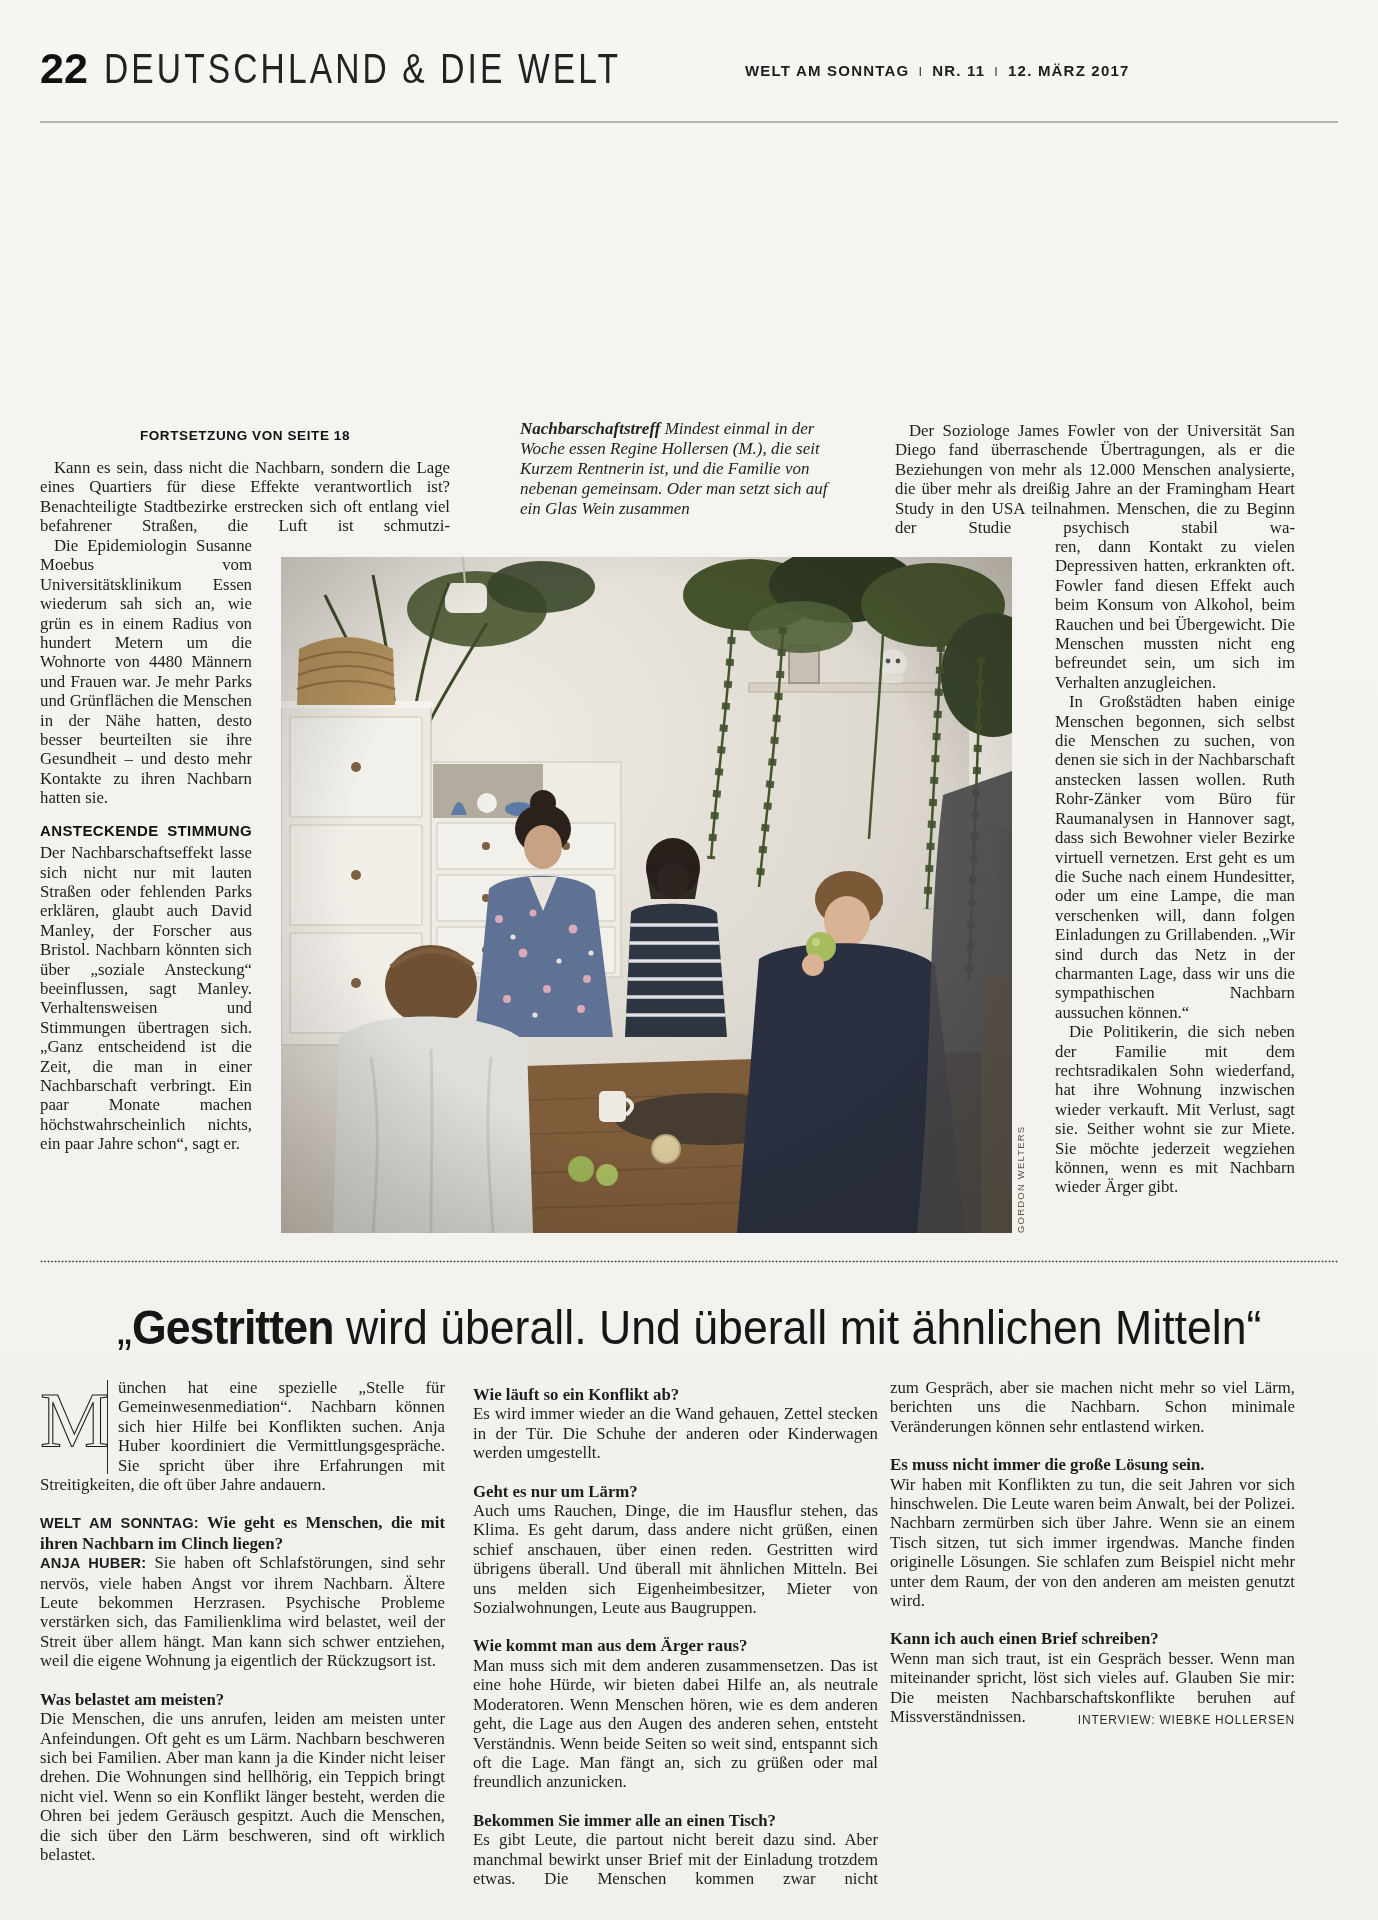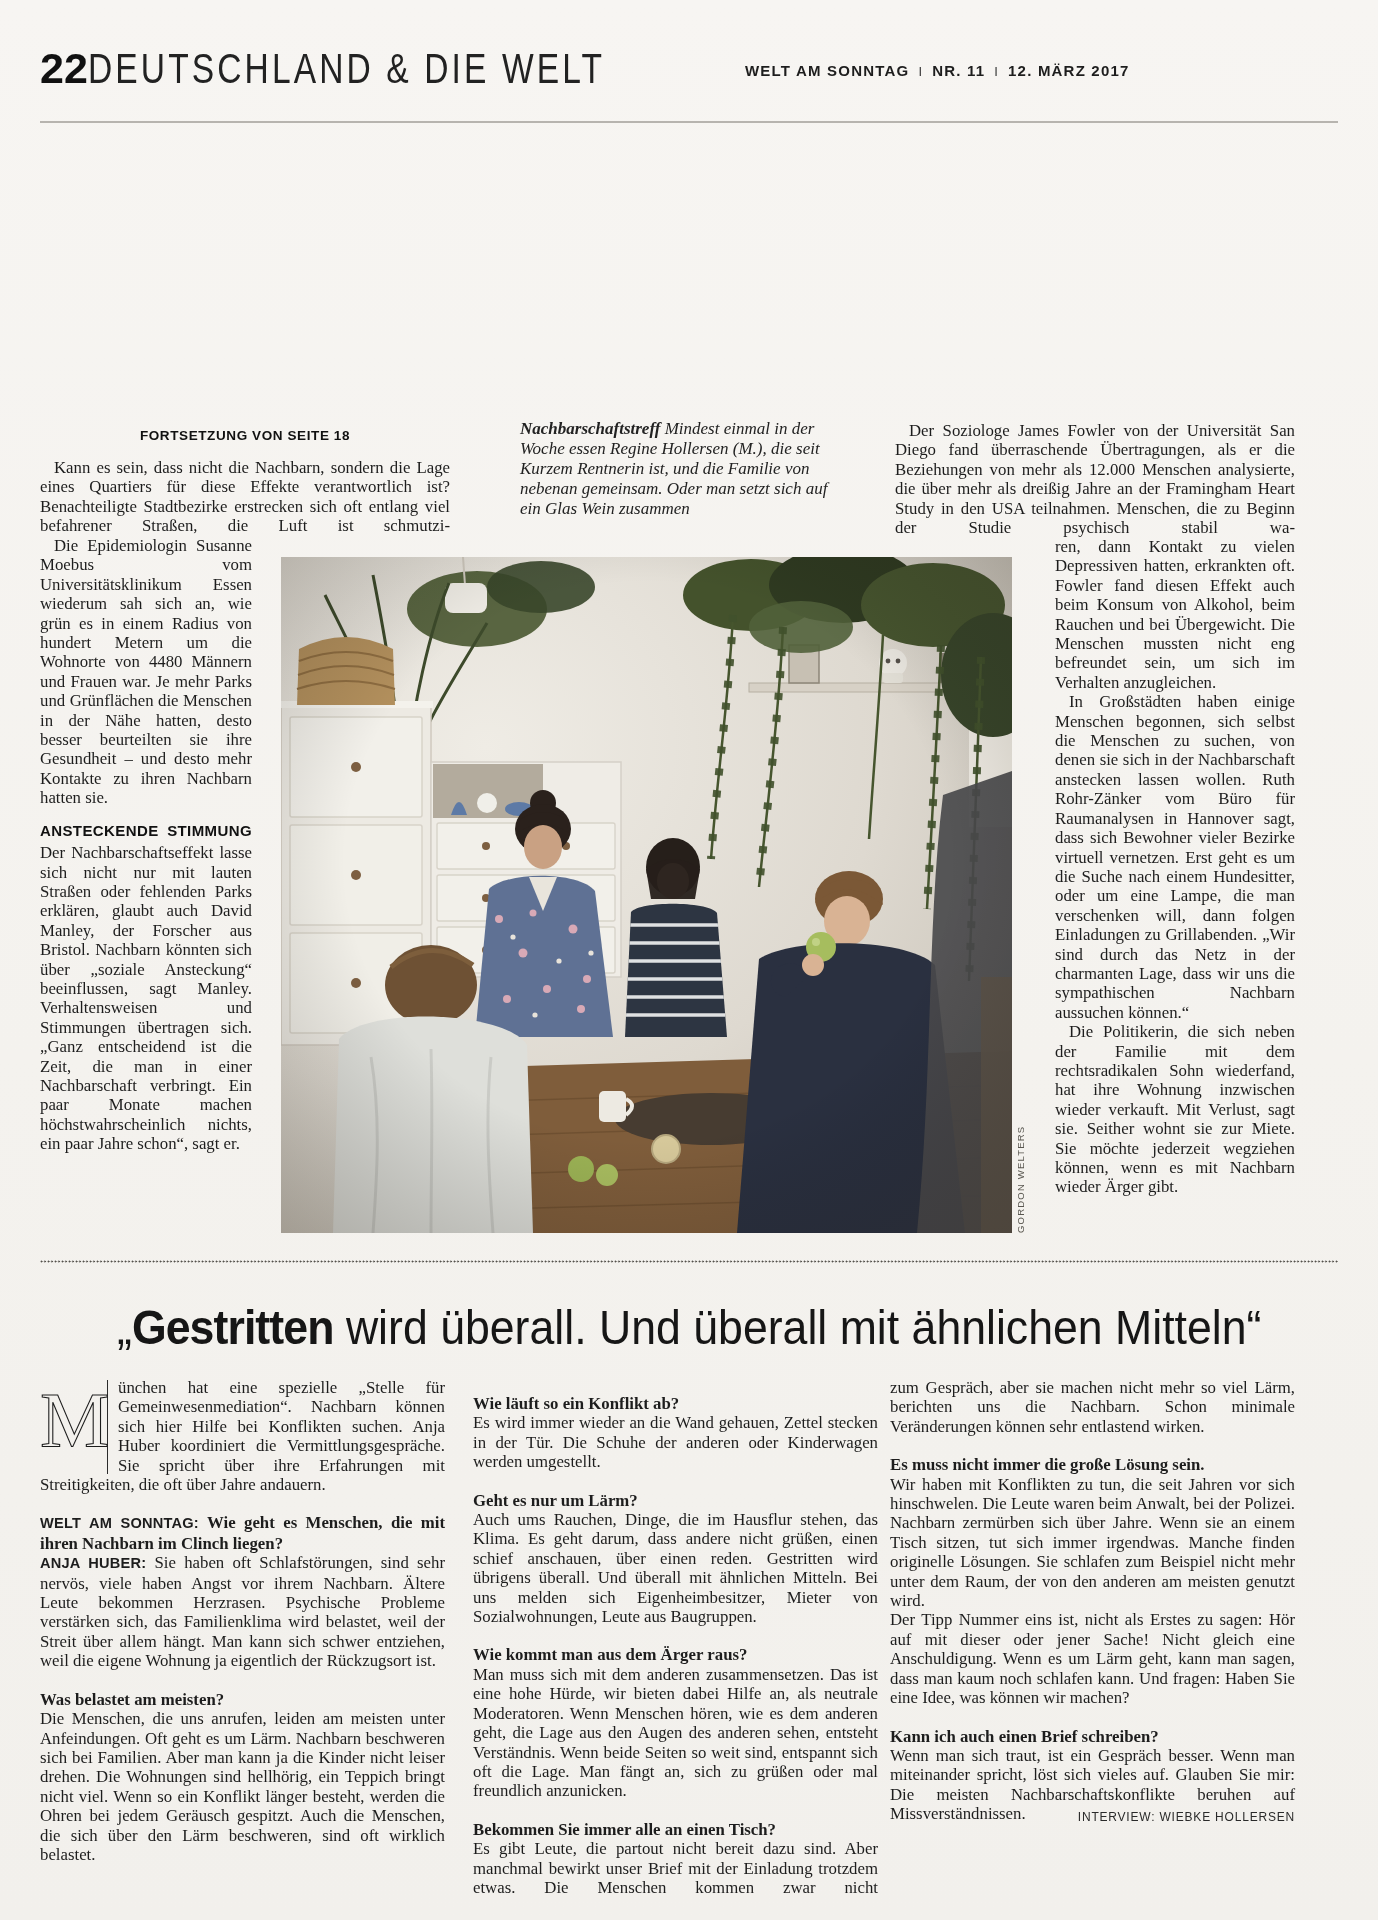--- a/index.html
+++ b/index.html
@@ -4,21 +4,21 @@
 <style>
   html,body{margin:0;padding:0;}
   body{
     width:1378px;height:1920px;position:relative;overflow:hidden;
     background:linear-gradient(180deg,#f7f5f2 0%,#f4f2ee 55%,#f2f0ec 100%);
     font-family:"Liberation Serif",serif;color:#1c1c1c;
   }
   .abs{position:absolute;}
 
   
-  .hdr-left{left:40px;top:44px;display:flex;align-items:flex-end;}
+  .hdr-left{left:40px;top:44px;display:flex;align-items:flex-end;gap:16px;}
   .page-num{font-family:"Liberation Sans",sans-serif;font-weight:800;font-size:43px;letter-spacing:0;color:#111;}
   .section-title{font-family:"Liberation Sans",sans-serif;font-weight:400;font-size:43px;letter-spacing:4px;color:#222;
     display:inline-block;transform:scaleX(0.78);transform-origin:left bottom;white-space:nowrap;}
   .masthead{left:745px;top:62px;font-family:"Liberation Sans",sans-serif;font-weight:700;font-size:15px;
     letter-spacing:1.2px;color:#1d1d1d;white-space:nowrap;}
   .msep{font-weight:400;color:#3a3a3a;padding:0 9px;font-size:13px;}
   .hdr-rule{left:40px;top:121px;width:1298px;height:2px;background:#b7b4af;}
 
   
   .bodytext{font-size:16.8px;line-height:19.4px;text-align:justify;color:#1d1d1d;hyphens:auto;overflow-wrap:break-word;}
@@ -50,21 +50,21 @@
     background-size:3.5px 3px;background-repeat:repeat-x;}
   .headline{left:40px;top:1301px;width:1298px;text-align:center;font-family:"Liberation Sans",sans-serif;
     font-size:48px;line-height:54px;font-weight:400;color:#161616;white-space:nowrap;}
   .headline .hl-inner{display:inline-block;transform:scaleX(0.93);}
   .headline .hl-lead{font-weight:800;letter-spacing:-1px;}
   .headline .hl-open{font-weight:400;}
 
   
   .qa-col{top:1378px;width:405px;}
   .qa-col .q{font-weight:700;margin-top:19px;}
-  .qa-col .q:first-child{margin-top:16px;}
+  .qa-col .q:first-child{margin-top:7px;}
   .prefix{font-family:"Liberation Sans",sans-serif;font-weight:700;font-size:14.6px;letter-spacing:0.2px;}
   .dropcap{float:left;font-family:"Liberation Serif",serif;font-size:78px;line-height:64px;height:86px;width:58px;
     padding:8px 9px 0 0;border-right:1.2px solid #2b2b2b;margin:2px 10px 0 0;text-align:center;color:#1b1b1b;}
   @supports (-webkit-text-stroke:1px black){
     .dropcap{color:transparent;-webkit-text-stroke:1.1px #1b1b1b;}
   }
   .credit{float:right;font-family:"Liberation Sans",sans-serif;font-weight:400;font-size:12px;
     letter-spacing:0.8px;color:#2a2a2a;margin-top:4px;}
 </style>
 </head>
@@ -311,19 +311,18 @@
   <p class="q">Wie kommt man aus dem Ärger raus?</p>
   <p class="a">Man muss sich mit dem anderen zusammensetzen. Das ist eine hohe Hürde, wir bieten dabei Hilfe an, als neutrale Moderatoren. Wenn Menschen hören, wie es dem anderen geht, die Lage aus den Augen des anderen sehen, entsteht Verständnis. Wenn beide Seiten so weit sind, entspannt sich oft die Lage. Man fängt an, sich zu grüßen oder mal freundlich anzunicken.</p>
   <p class="q">Bekommen Sie immer alle an einen Tisch?</p>
   <p class="a force-last">Es gibt Leute, die partout nicht bereit dazu sind. Aber manchmal bewirkt unser Brief mit der Einladung trotzdem etwas. Die Menschen kommen zwar nicht</p>
 </div>
 
 <div class="abs qa-col bodytext" style="left:890px;">
   <p class="a">zum Gespräch, aber sie machen nicht mehr so viel Lärm, berichten uns die Nachbarn. Schon minimale Veränderungen können sehr entlastend wirken.</p>
   <p class="q">Es muss nicht immer die große Lösung sein.</p>
   <p class="a">Wir haben mit Konflikten zu tun, die seit Jahren vor sich hinschwelen. Die Leute waren beim Anwalt, bei der Polizei. Nachbarn zermürben sich über Jahre. Wenn sie an einem Tisch sitzen, tut sich immer irgendwas. Manche finden originelle Lösungen. Sie schlafen zum Beispiel nicht mehr unter dem Raum, der von den anderen am meisten genutzt wird.</p>
-  <p class="a">Der Tipp Nummer eins ist, nicht als Erstes zu sagen: Hör auf mit dieser oder jener Sache! Nicht gleich eine Anschuldigung. Wenn es um Lärm geht, kann man sagen, dass man kaum noch schlafen kann. Und fragen: Haben Sie eine Idee, was können wir machen?</p>
   <p class="q">Kann ich auch einen Brief schreiben?</p>
   <p class="a">
     <span>Wenn man sich traut, ist ein Gespräch besser. Wenn man miteinander spricht, löst sich vieles auf. Glauben Sie mir: Die meisten Nachbarschaftskonflikte beruhen auf Missverständnissen.</span>
     <span class="credit">INTERVIEW: WIEBKE HOLLERSEN</span>
   </p>
 </div>
 
 </body></html>

